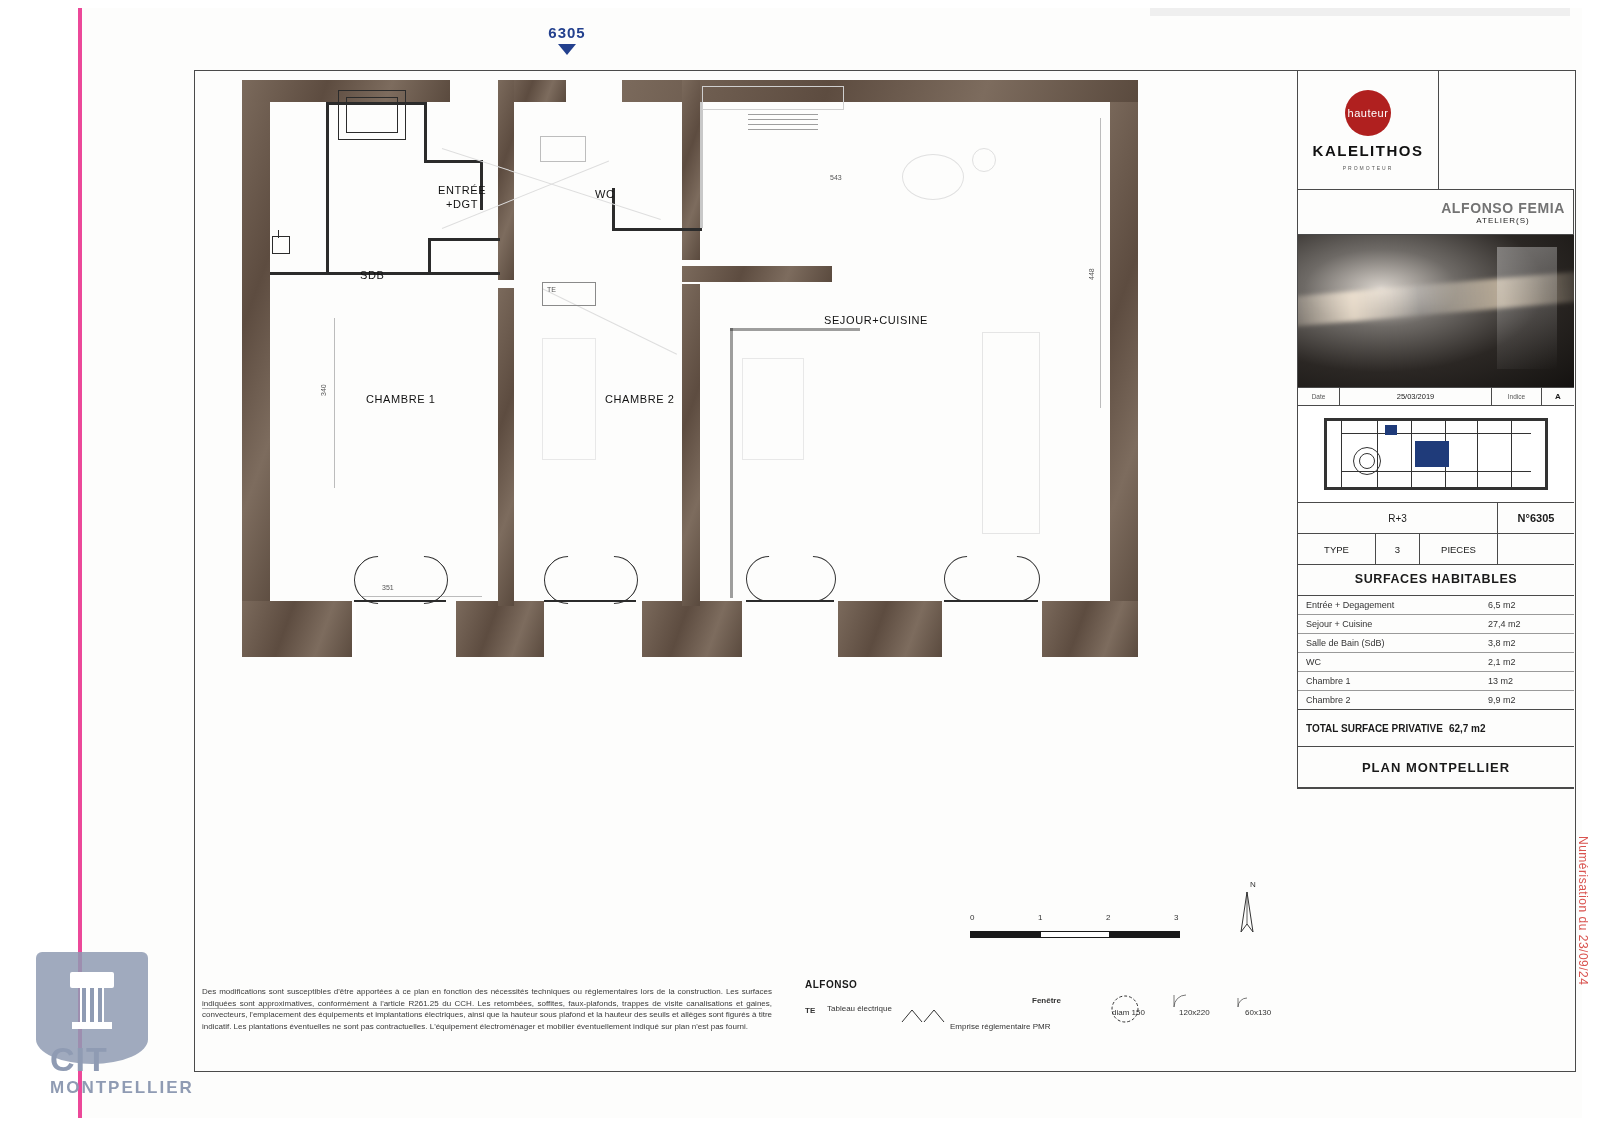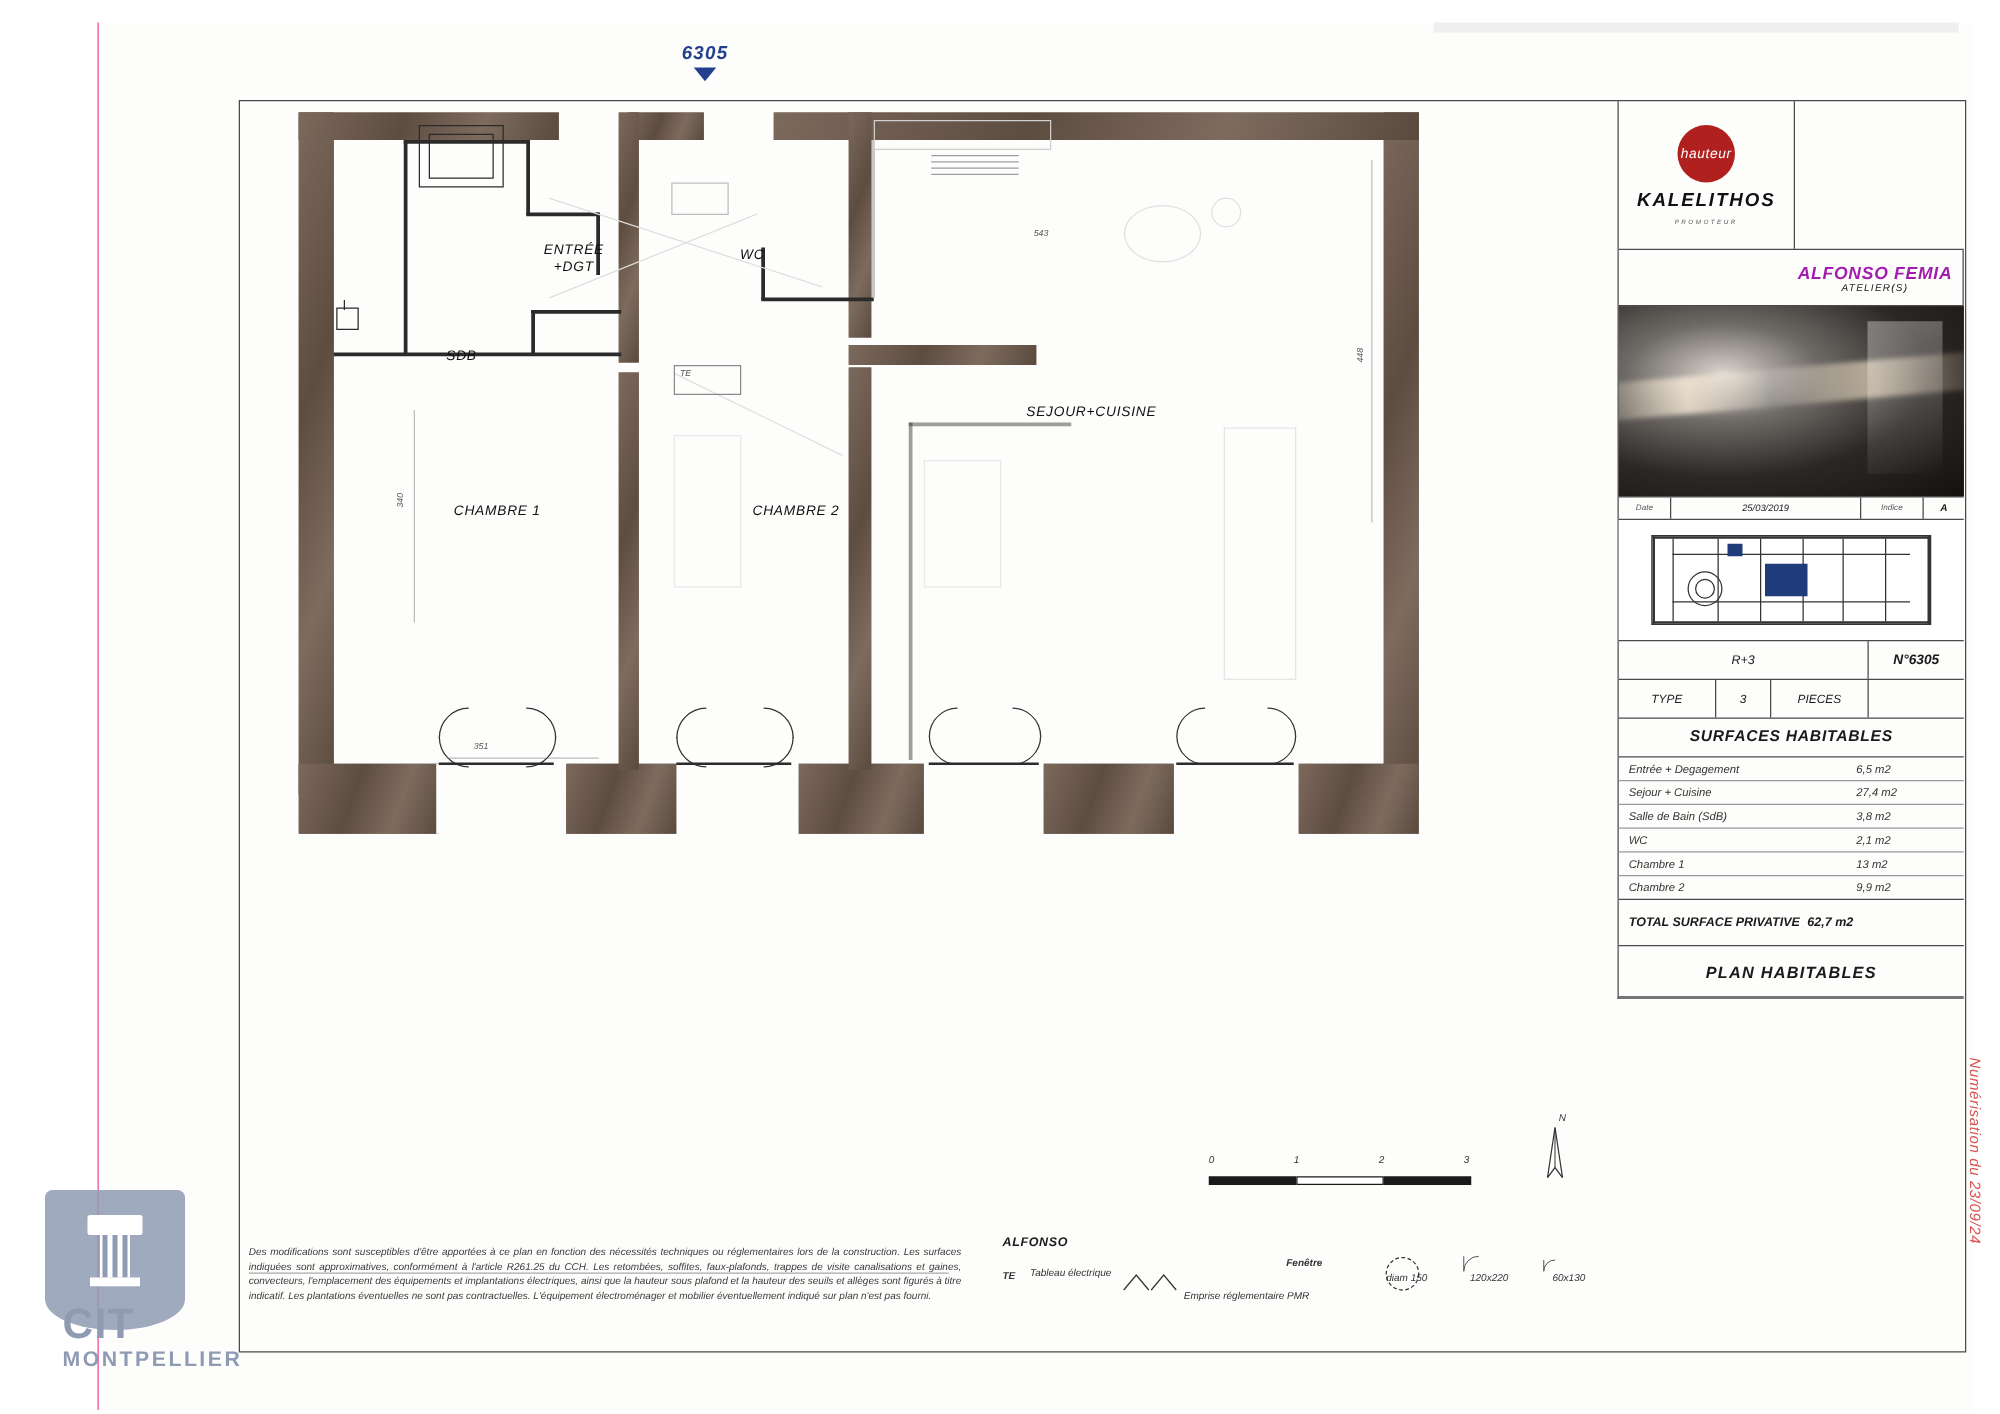--- a/index.html
+++ b/index.html
@@ -2,22 +2,22 @@
 <html><head>
 <meta charset="utf-8">
 <style>
   html,body{margin:0;padding:0;}
   body{
     width:1600px;height:1131px;background:#ffffff;
     font-family:"Liberation Sans", sans-serif;
     color:#1a1a1a;position:relative;overflow:hidden;
   }
   .sheet{
-    position:absolute;left:78px;top:18px;width:1500px;height:1110px;
-    background:#fdfdfc;border-left:1px solid #ec4899;font-style:italic;
+    position:absolute;left:78px;top:8px;width:1500px;height:1110px;
+    background:#fdfdfc;border-left:4px solid #ec4899;
   }
   .frame{
     position:absolute;left:112px;top:62px;width:1380px;height:1000px;
     border:1px solid #4a4a4a;
   }
   
   .plan{position:absolute;left:160px;top:200px;width:1040px;height:700px;}
   .wall{position:absolute;background:#6b5a4e;
         background-image:linear-gradient(110deg,#7b6a5c 0%,#5d4c40 40%,#7d6c5e 70%,#5a4a3e 100%);}
   .thin{position:absolute;background:#2b2b2b;}
@@ -35,21 +35,21 @@
   
   .tb{position:absolute;left:1215px;top:63px;width:276px;border:1px solid #4a4a4a;border-top:none;border-right:none;}
   .tb-row{border-bottom:1px solid #4a4a4a;display:flex;}
   .tb-cell{border-right:1px solid #4a4a4a;box-sizing:border-box;display:flex;align-items:center;justify-content:center;}
   .logo-fbg{font-size:12px;letter-spacing:3px;color:#3a3a3a;font-weight:bold;}
   .logo-zac{font-size:8.5px;font-weight:bold;letter-spacing:.4px;color:#222;}
   .nexity{width:46px;height:46px;border-radius:50%;background:#b0201f;color:#fff;
           display:flex;align-items:center;justify-content:center;font-size:11px;letter-spacing:.5px;}
   .kale{font-size:15px;letter-spacing:1.5px;color:#111;font-weight:bold;}
   .kale-sub{font-size:5px;letter-spacing:2px;color:#555;text-align:center;}
-  .afonso{font-size:14px;font-weight:bold;letter-spacing:.6px;color:#a21caf;text-align:right;}
+  .afonso{font-size:14px;font-weight:bold;letter-spacing:.6px;color:#737373;text-align:right;}
   .afonso-sub{font-size:8px;letter-spacing:1px;color:#222;text-align:center;}
   .photo{height:152px;background:
      radial-gradient(ellipse at 30% 35%,#d8d2cb 0%,#6e6a66 28%,#2b2724 60%,#141210 100%),
      linear-gradient(120deg,#3a352f,#17140f);
      position:relative;overflow:hidden;}
   .photo:before{content:"";position:absolute;left:-10%;top:32%;width:120%;height:20%;
      background:linear-gradient(90deg,rgba(255,255,255,0) 0%,rgba(255,240,220,.75) 25%,rgba(255,255,255,.15) 45%,rgba(255,235,205,.6) 70%,rgba(255,255,255,0) 100%);
      transform:rotate(-5deg);filter:blur(2px);}
   .photo:after{content:"";position:absolute;right:6%;top:8%;width:22%;height:80%;
      background:linear-gradient(160deg,rgba(255,255,255,.35),rgba(0,0,0,0));}
@@ -296,21 +296,21 @@
     </div>
 
     <div style="height:36px;border-top:1px solid #4a4a4a;border-bottom:1px solid #4a4a4a;display:flex;align-items:center;">
       <div class="totalrow" style="width:100%;">
         <span>TOTAL SURFACE PRIVATIVE</span>
         <span>62,7 m2</span>
       </div>
     </div>
 
     <div style="height:40px;display:flex;align-items:center;justify-content:center;border-bottom:1px solid #4a4a4a;">
-      <div class="prov">PLAN HABITABLES</div>
+      <div class="prov">PLAN MONTPELLIER</div>
     </div>
   </div>
 
   <div class="disclaimer">Des modifications sont susceptibles d'être apportées à ce plan en fonction des nécessités techniques ou réglementaires lors de la construction. Les surfaces indiquées sont approximatives, conformément à l'article R261.25 du CCH. Les retombées, soffites, faux-plafonds, trappes de visite canalisations et gaines, convecteurs, l'emplacement des équipements et implantations électriques, ainsi que la hauteur sous plafond et la hauteur des seuils et allèges sont figurés à titre indicatif. Les plantations éventuelles ne sont pas contractuelles. L'équipement électroménager et mobilier éventuellement indiqué sur plan n'est pas fourni.</div>
   <div class="disc-strike"></div>
 
   <div class="legende">ALFONSO</div>
   <div class="leg-item" style="left:723px;top:998px;width:18px;font-weight:bold;">TE</div>
   <div class="leg-item" style="left:745px;top:996px;width:70px;">Tableau électrique</div>
   <svg style="position:absolute;left:818px;top:1000px;" width="48" height="16">

